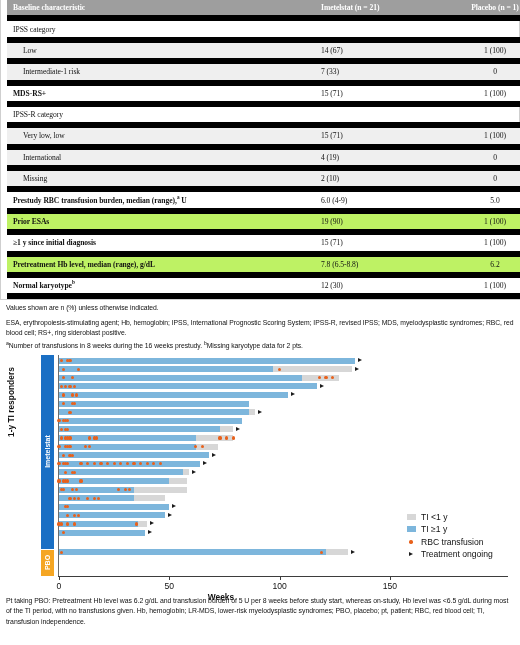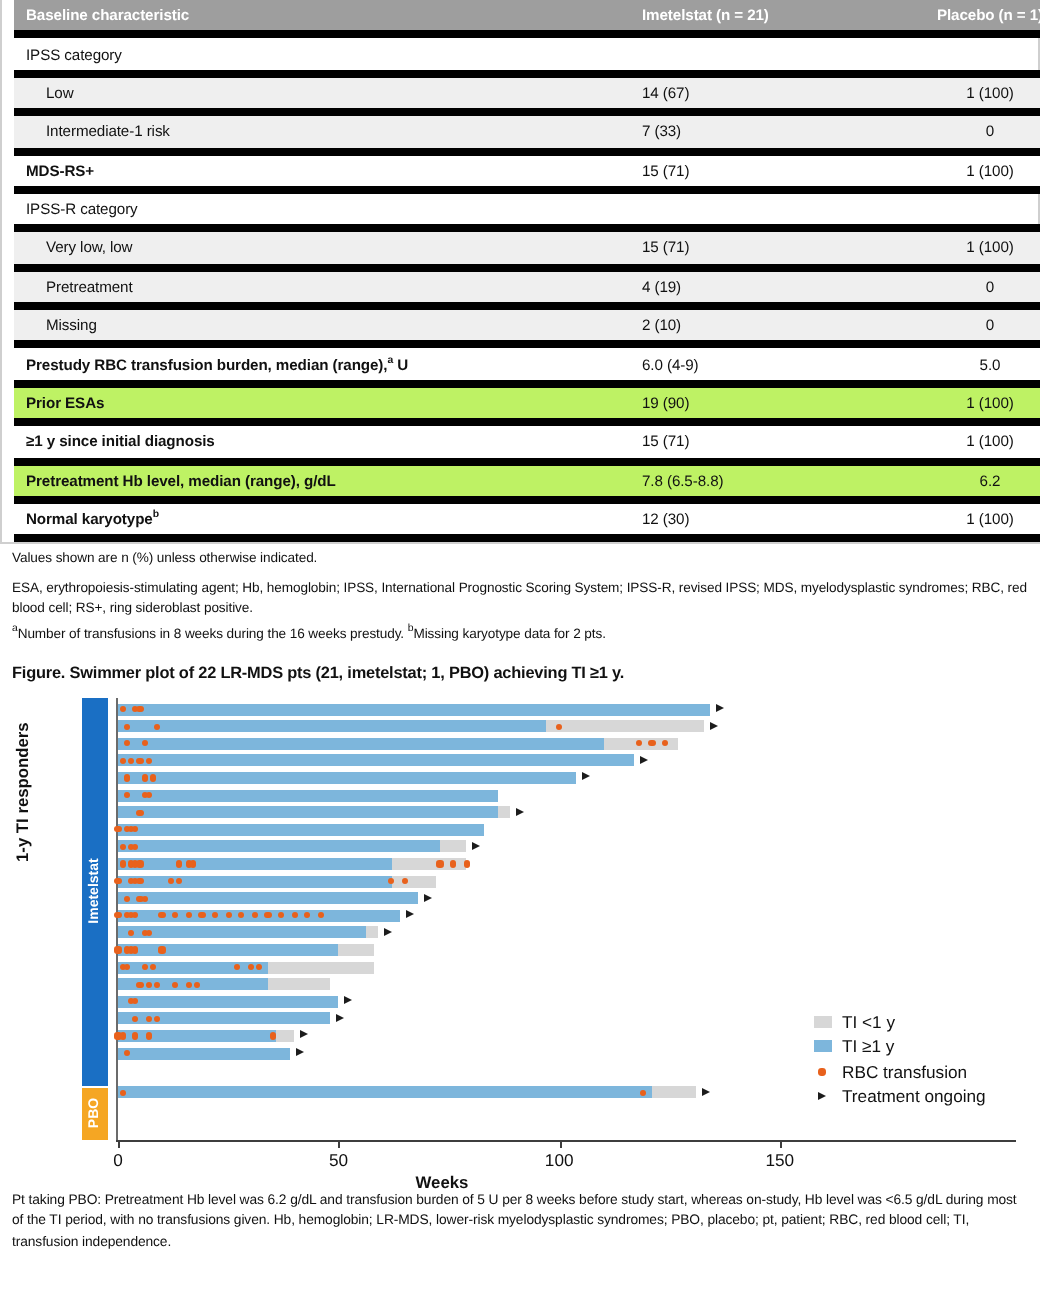--- a/index.html
+++ b/index.html
@@ -17,23 +17,24 @@
     font-size:8.2px;font-weight:bold;line-height:1.25;
     padding:4px 6px 3px 6px;letter-spacing:-0.1px;
   }
   table.bt{
     width:508px;margin:0 6px;border-collapse:collapse;
     table-layout:fixed;
   }
   table.bt td{
     font-size:7.6px;
     padding:3.2px 6px;
-    border-bottom:4px solid #000000;
+    border-bottom:6px solid #000000;
     vertical-align:middle;
     letter-spacing:-0.05px;
+    font-family:Liberation Serif, serif;
   }
   .hdr td{
     background:#9e9e9e;color:#ffffff;font-weight:bold;font-size:7.7px;
     border-bottom:1px solid #ffffff;
   }
   .c1{width:296px;text-align:left;}
   .c2{width:112px;text-align:left;}
   .c3{width:100px;text-align:center;}
   .sub td{background:#efefef;font-weight:normal;}
   .sub .c1{padding-left:16px;}
@@ -156,21 +157,21 @@
             <td class="c1">IPSS-R category</td>
             <td class="c2"></td>
             <td class="c3"></td>
           </tr>
           <tr class="sub">
             <td class="c1">Very low, low</td>
             <td class="c2">15 (71)</td>
             <td class="c3">1 (100)</td>
           </tr>
           <tr class="sub">
-            <td class="c1">Pretreatment</td>
+            <td class="c1">International</td>
             <td class="c2">4 (19)</td>
             <td class="c3">0</td>
           </tr>
           <tr class="sub">
             <td class="c1">Missing</td>
             <td class="c2">2 (10)</td>
             <td class="c3">0</td>
           </tr>
           <tr class="bold">
             <td class="c1">Prestudy RBC transfusion burden, median (range),<sup>a</sup> U</td>
@@ -198,21 +199,20 @@
             <td class="c3">1 (100)</td>
           </tr>
         </tbody>
     </table>
   </div>
 
   <div class="note">Values shown are n (%) unless otherwise indicated.</div>
   <div class="note gap">ESA, erythropoiesis-stimulating agent; Hb, hemoglobin; IPSS, International Prognostic Scoring System; IPSS-R, revised IPSS; MDS, myelodysplastic syndromes; RBC, red blood cell; RS+, ring sideroblast positive.</div>
   <div class="note"><sup>a</sup>Number of transfusions in 8 weeks during the 16 weeks prestudy. <sup>b</sup>Missing karyotype data for 2 pts.</div>
 
-  <div class="fig-title">Figure. Swimmer plot of 22 LR-MDS pts (21, imetelstat; 1, PBO) achieving TI ≥1 y.</div>
 
   <div class="plot">
 
     <div class="ylabel">1-y TI responders</div>
 
     <div class="grp-band band-imetel">
       <span>Imetelstat</span>
     </div>
     <div class="grp-band band-pbo">
       <span>PBO</span>

